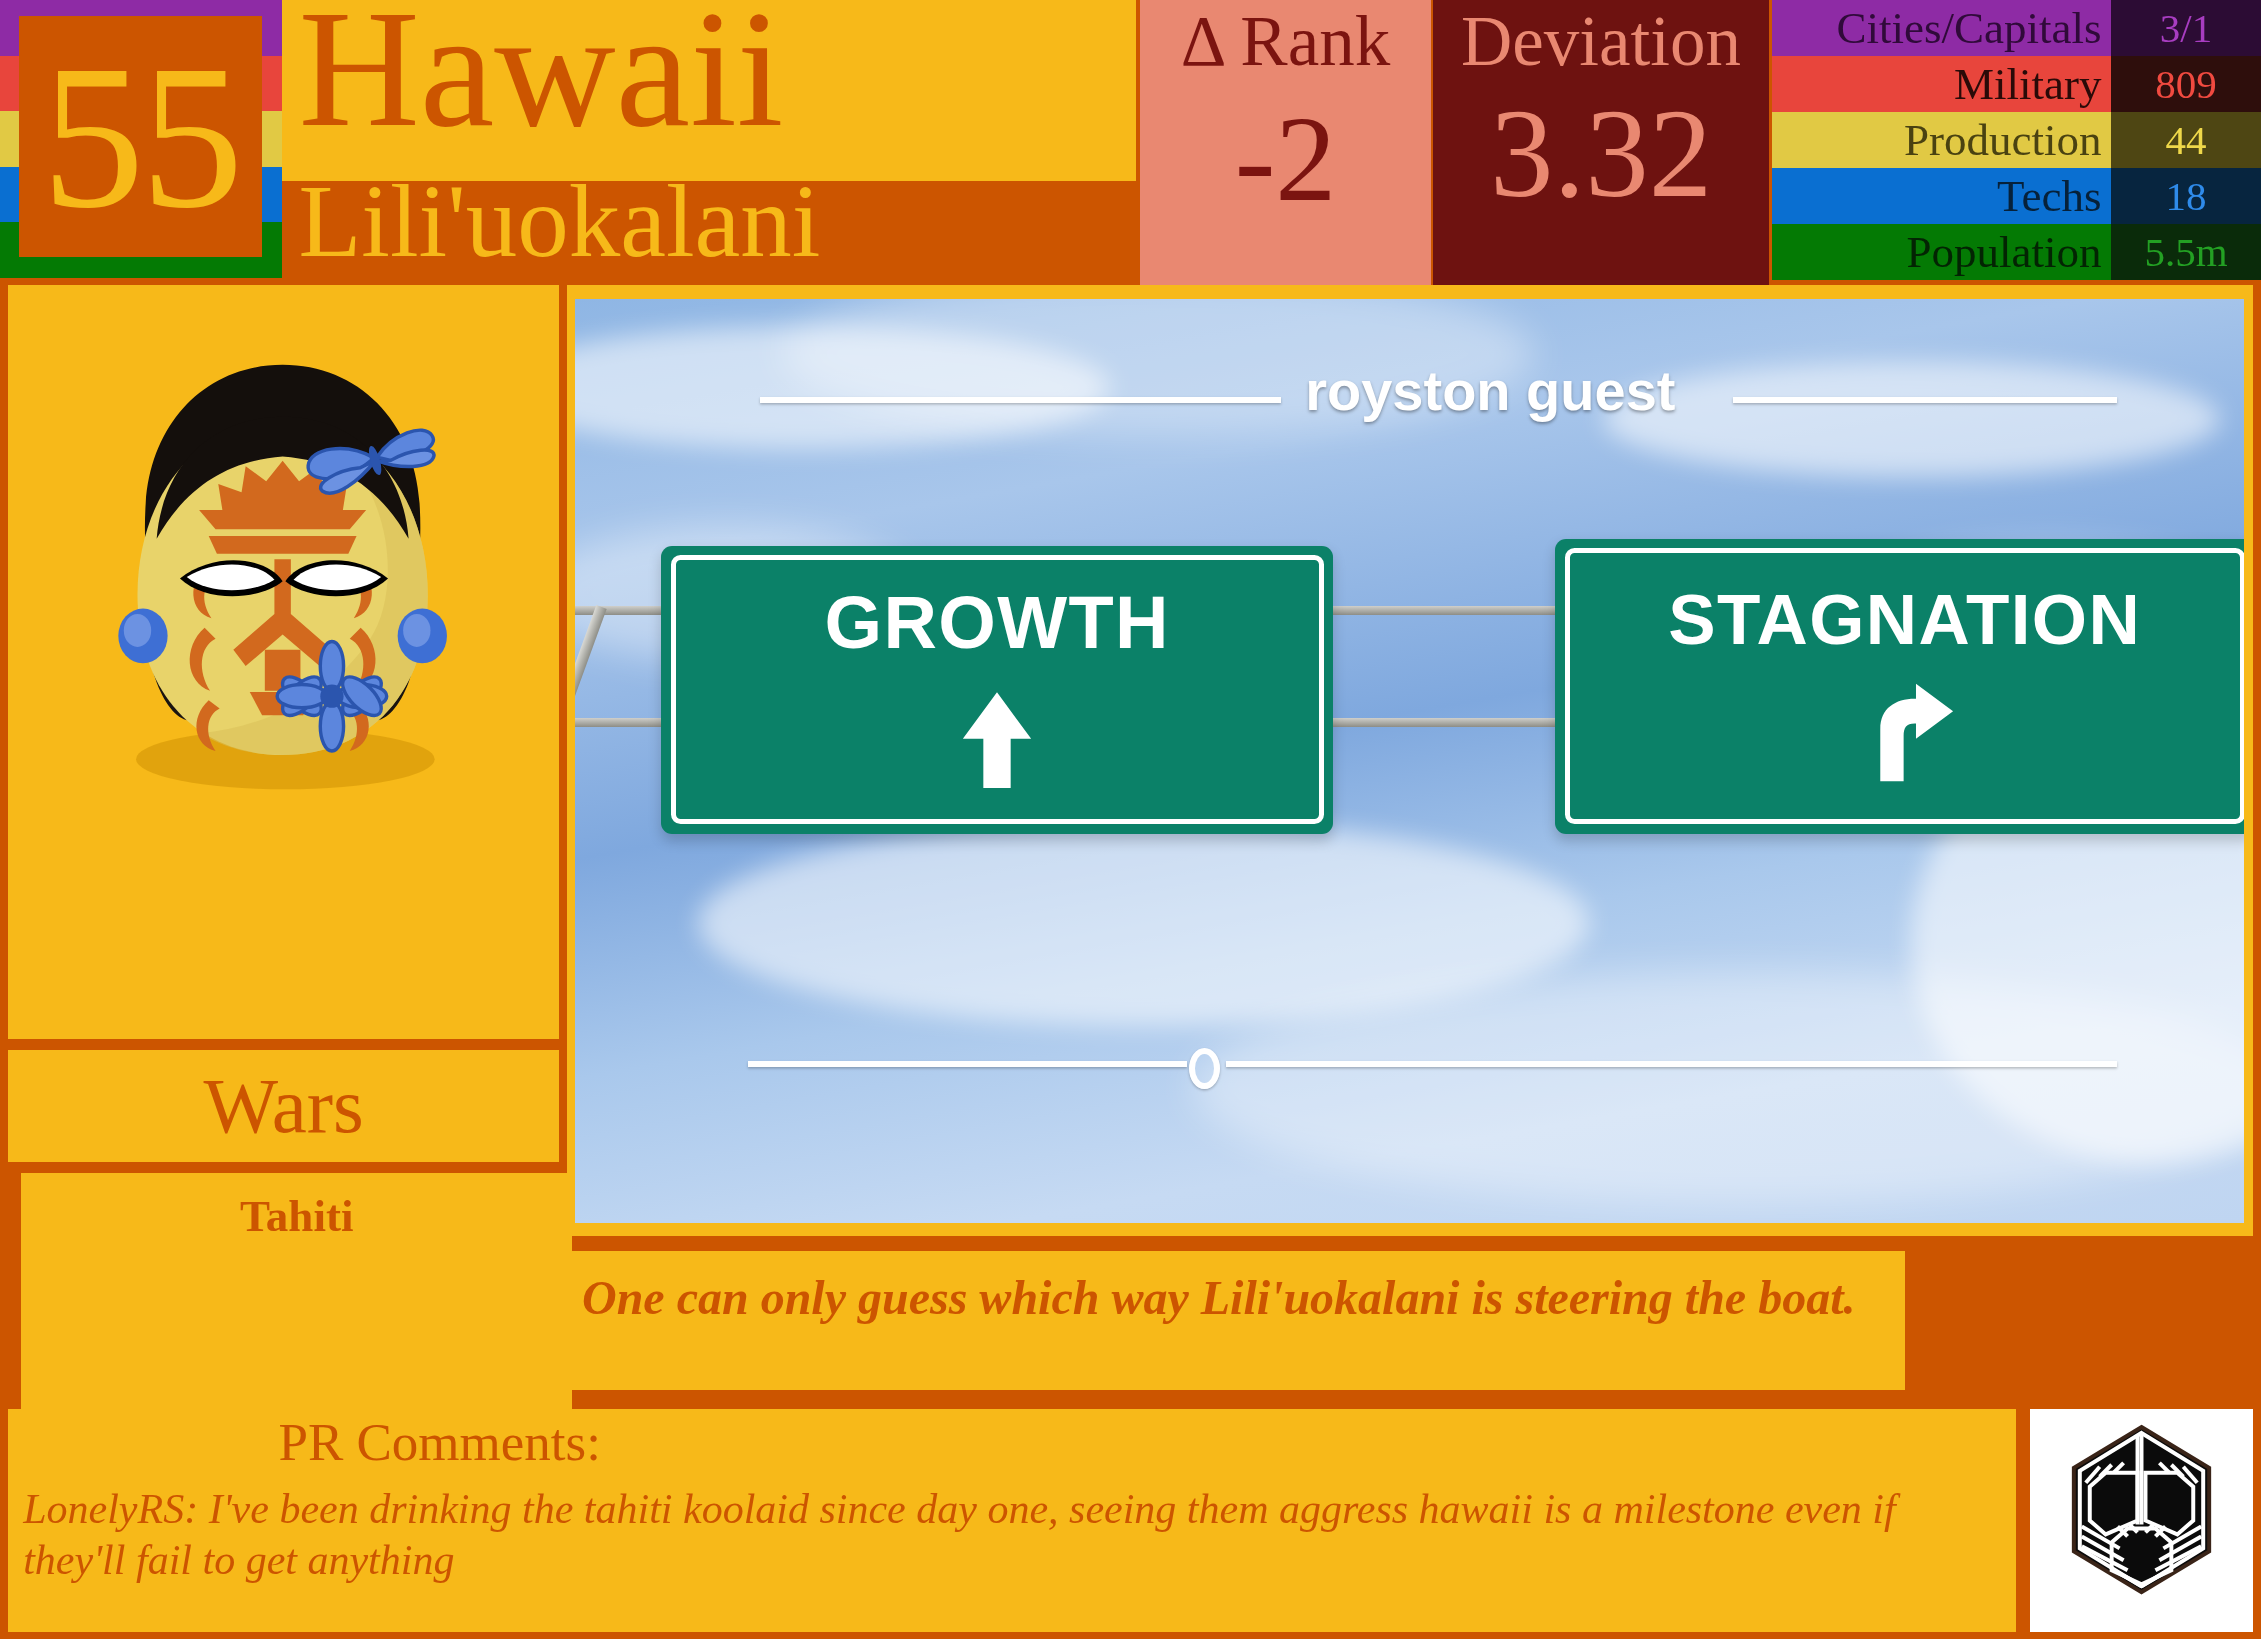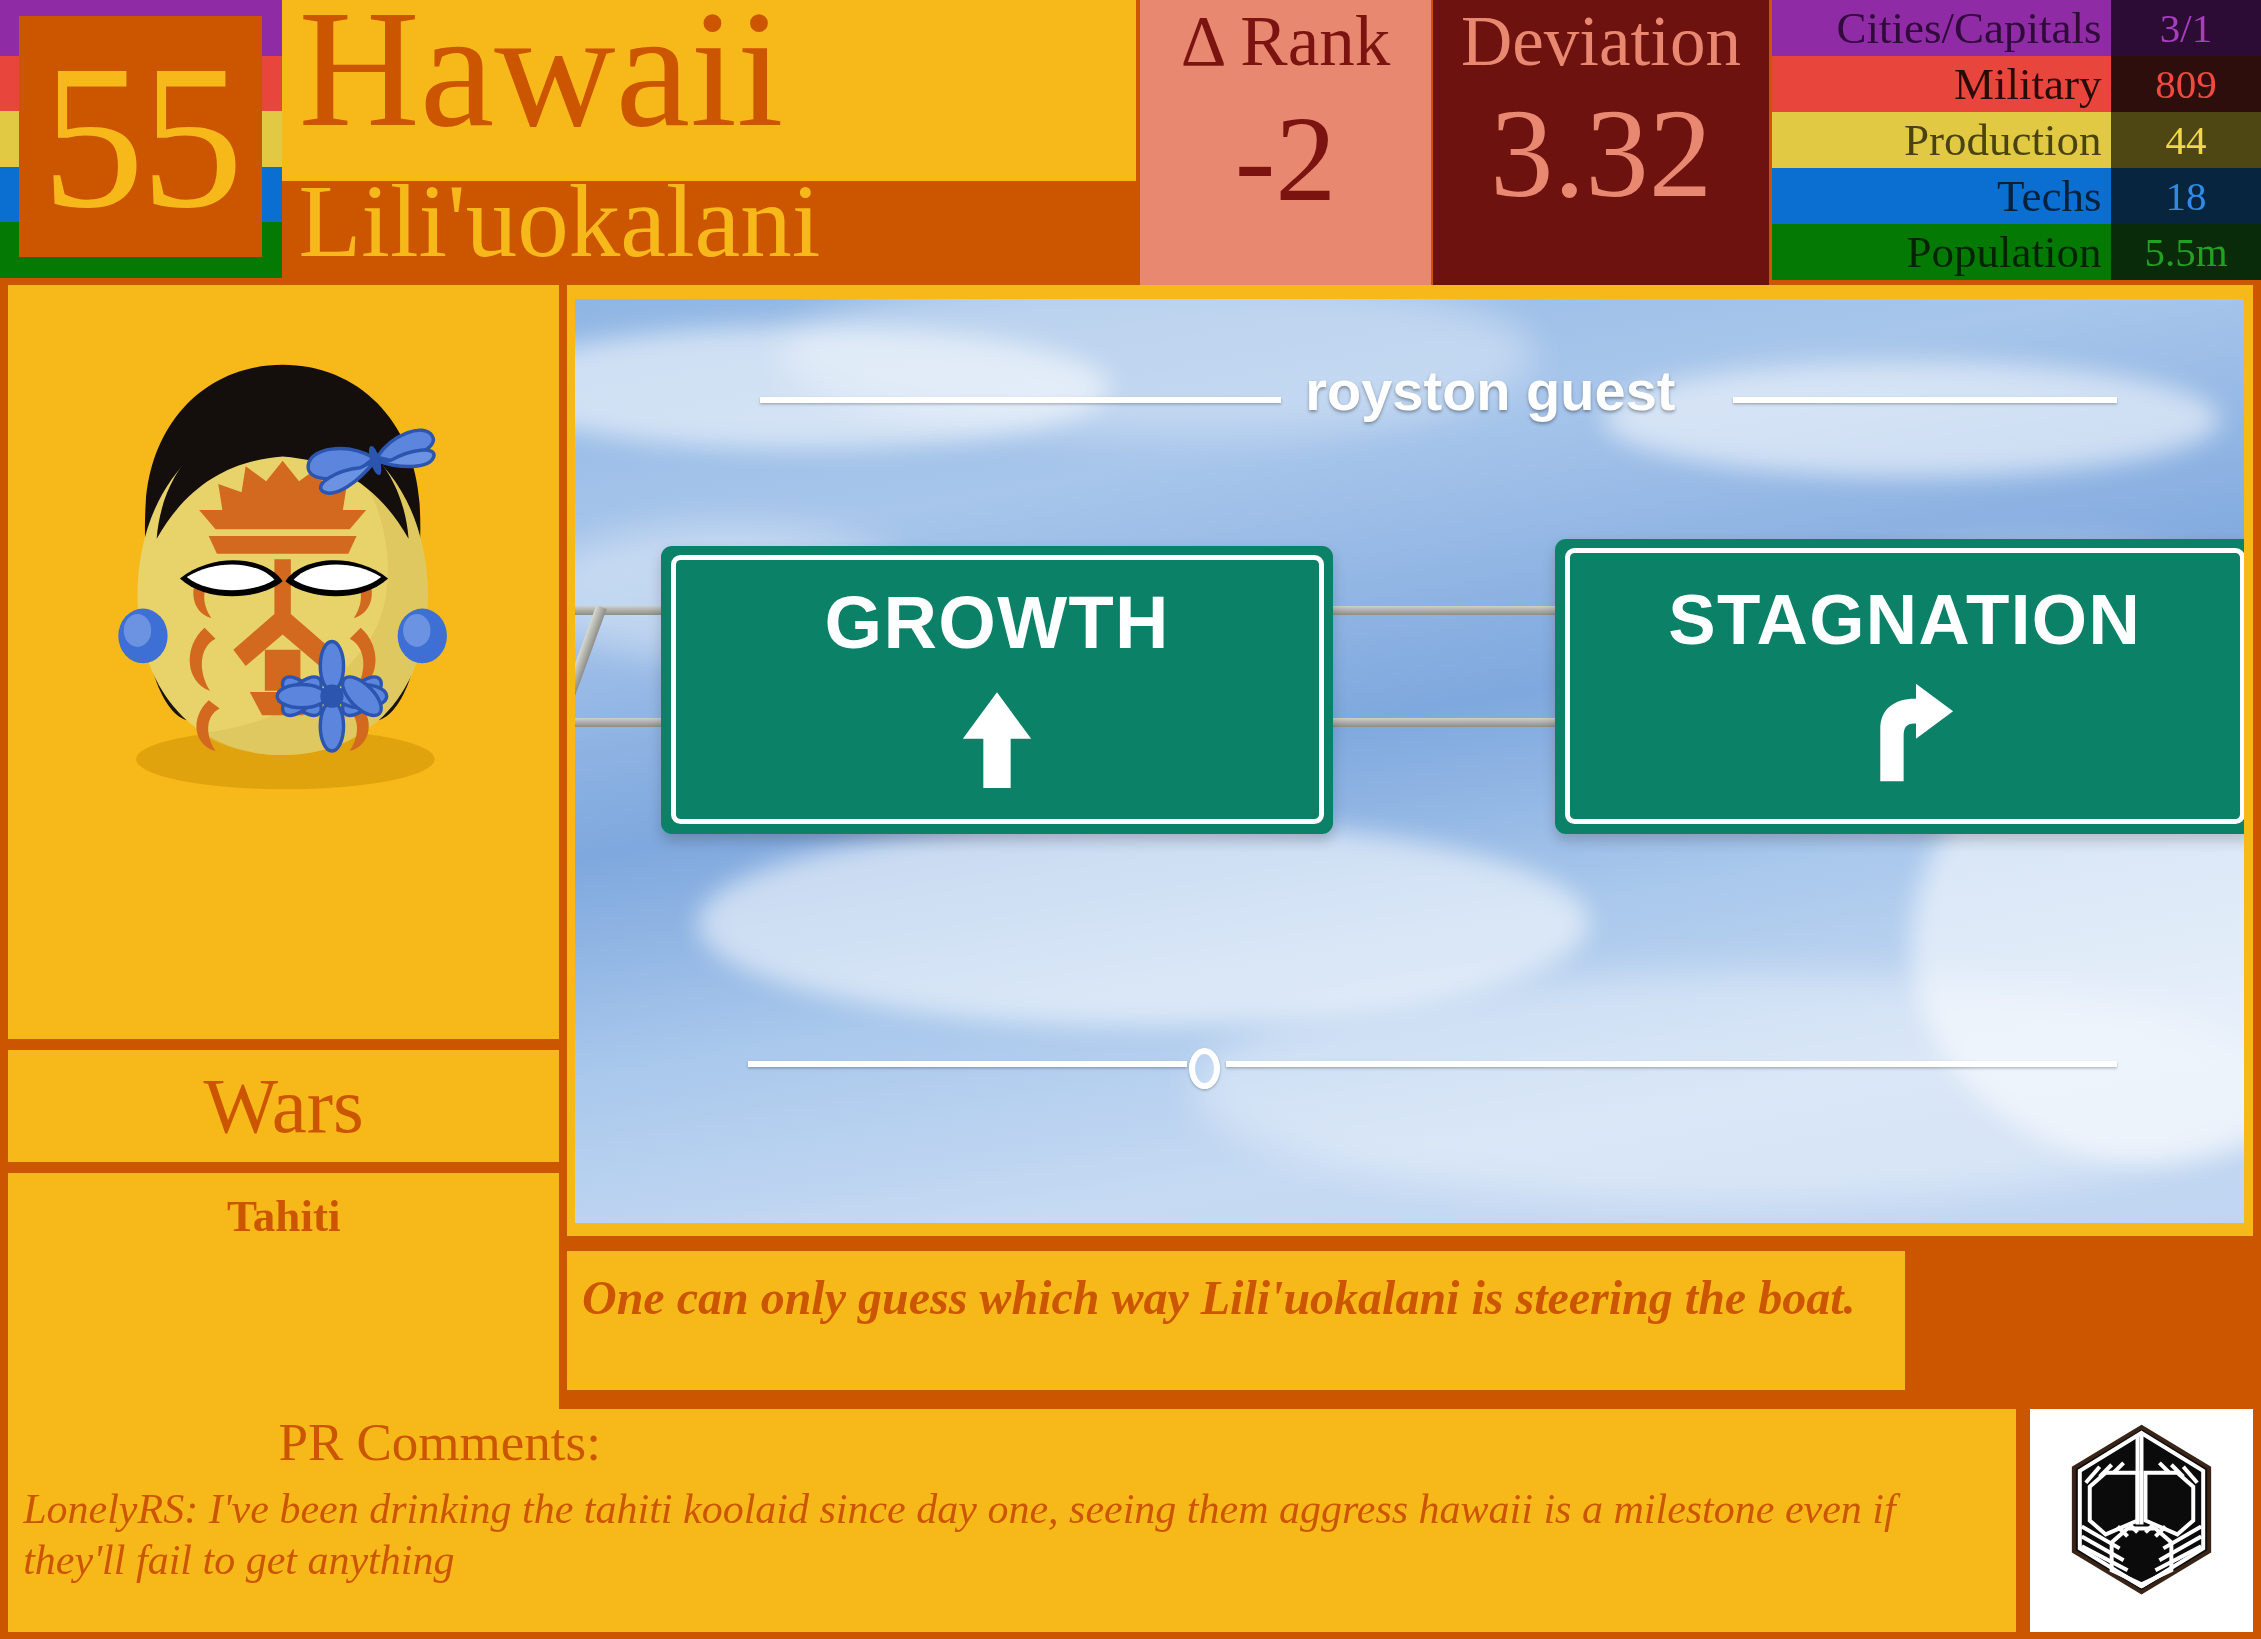--- a/index.html
+++ b/index.html
@@ -75,21 +75,21 @@
   .username{
     position:absolute;left:0;bottom:18px;width:551px;text-align:center;
     font-size:48px;line-height:1;color:#CC5500;
   }
   .warsheader{
     position:absolute;left:0;top:765px;width:551px;height:112px;background:#F7B919;
     display:flex;align-items:center;justify-content:center;
   }
   .warsheader span{font-size:79px;line-height:1;color:#CC5500;}
   .warslist{
-    position:absolute;left:0;top:888px;width:551px;height:264px;background:#F7B919;
+    position:absolute;left:13px;top:888px;width:551px;height:264px;background:#F7B919;
     padding-top:15px;box-sizing:border-box;text-align:center;
   }
   .waritem{font-size:45px;line-height:1.25;color:#CC5500;font-weight:bold;}
 
   .rightcol{position:absolute;left:567px;top:6.9px;width:1686px;height:1105px;}
   .photopanel{
     position:absolute;left:0;top:0;width:1686px;height:951px;background:#F7B919;
     padding:13.7px 8.2px 13.7px 8.2px;box-sizing:border-box;
   }
   .photo{

